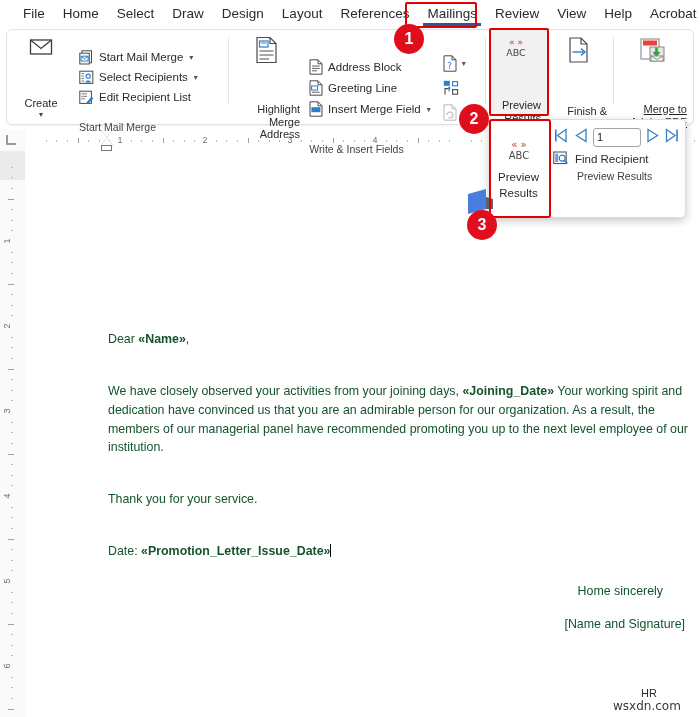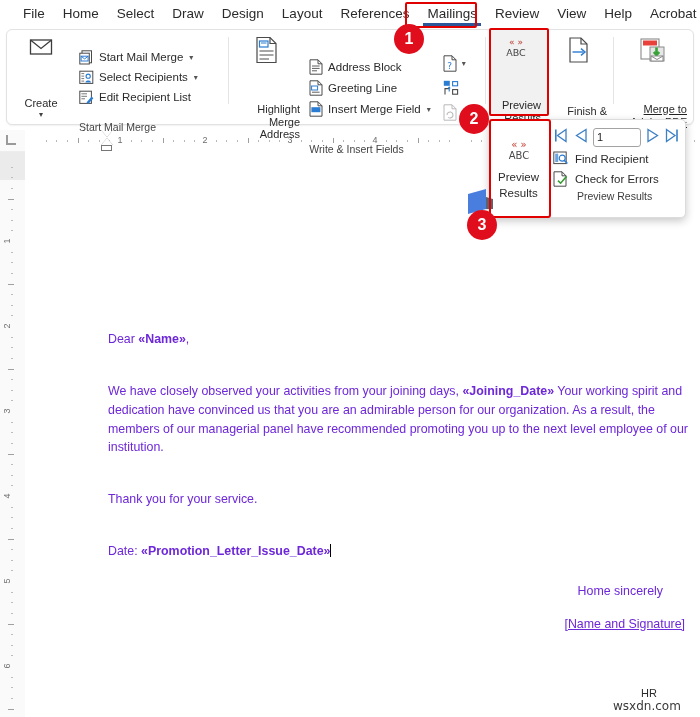--- a/index.html
+++ b/index.html
@@ -212,21 +212,21 @@
   #page {
     position:absolute;
     left:25px; top:152px; right:0; bottom:0;
     background:#ffffff;
     z-index:2;
   }
   #doc-body {
     position:absolute;
     left:83px; right:10px; top:0;
     font-family:"Liberation Sans", sans-serif;
-    color:#6d28d9;
+    color:#14532d;
   }
   .para { font-size:12.4px; line-height:1.52; margin:0; }
   .para b { font-weight:bold; }
   .caret-bar {
     display:inline-block;
     width:1px; height:13px;
     background:#000;
     vertical-align:-2px;
   }
   .right-align { text-align:right; }
@@ -703,21 +703,21 @@
     </p>
 
     <p class="para" style="margin-top:33px;">
       <span>Date: </span><b>«Promotion_Letter_Issue_Date»</b><span class="caret-bar"></span>
     </p>
 
     <p class="para right-align" style="margin-top:21px;padding-right:27px;">
       <span>Home sincerely</span>
     </p>
 
-    <p class="para right-align" style="margin-top:14px;padding-right:5px;text-decoration:underline;">
+    <p class="para right-align" style="margin-top:14px;padding-right:5px;">
       <span>[Name and Signature]</span>
     </p>
   </div>
 </div>
 
 <div id="wm-excel">EXCEL · DATA · BI</div>
 <div id="wm-hr">HR</div>
 <div id="wm-site">wsxdn.com</div>
 
 <div id="blue-logo">
@@ -771,30 +771,20 @@
         <svg width="16" height="16" viewBox="0 0 16 16">
           <rect x="0.8" y="1" width="12.4" height="11.6" fill="#fff" stroke="#4a4a4a" stroke-width="1"></rect>
           <rect x="2.2" y="2.6" width="3" height="8.4" fill="#2b7cd3" opacity="0.7"></rect>
           <circle cx="9.2" cy="7.2" r="3" fill="none" stroke="#2b7cd3" stroke-width="1.2"></circle>
           <line x1="11.4" y1="9.4" x2="14.4" y2="12.6" stroke="#2b7cd3" stroke-width="1.5"></line>
         </svg>
       </span>
       <span>Find Recipient</span>
     </div>
 
-    <div class="pf-item">
-      <span class="ic">
-        <svg width="16" height="16" viewBox="0 0 16 16">
-          <path d="M1 0.8 h8 l4 4 v10.4 h-12 z" fill="#fff" stroke="#4a4a4a" stroke-width="1"></path>
-          <path d="M9 0.8 v4 h4" fill="none" stroke="#4a4a4a" stroke-width="1"></path>
-          <path d="M5 9.6 L7.6 12.2 L13.6 5.4" fill="none" stroke="#3a9b35" stroke-width="1.6"></path>
-        </svg>
-      </span>
-      <span>Check for Errors</span>
-    </div>
 
     <div id="pf-footer">Preview Results</div>
   </div>
 </div>
 <div id="flyout-left-highlight"></div>
 
 <div class="callout" id="callout-1" style="left: 394px; top: 24px;">1</div>
 <div class="callout" id="callout-2" style="left: 459px; top: 104px;">2</div>
 <div class="callout" id="callout-3" style="left: 467px; top: 210px;">3</div>
 

